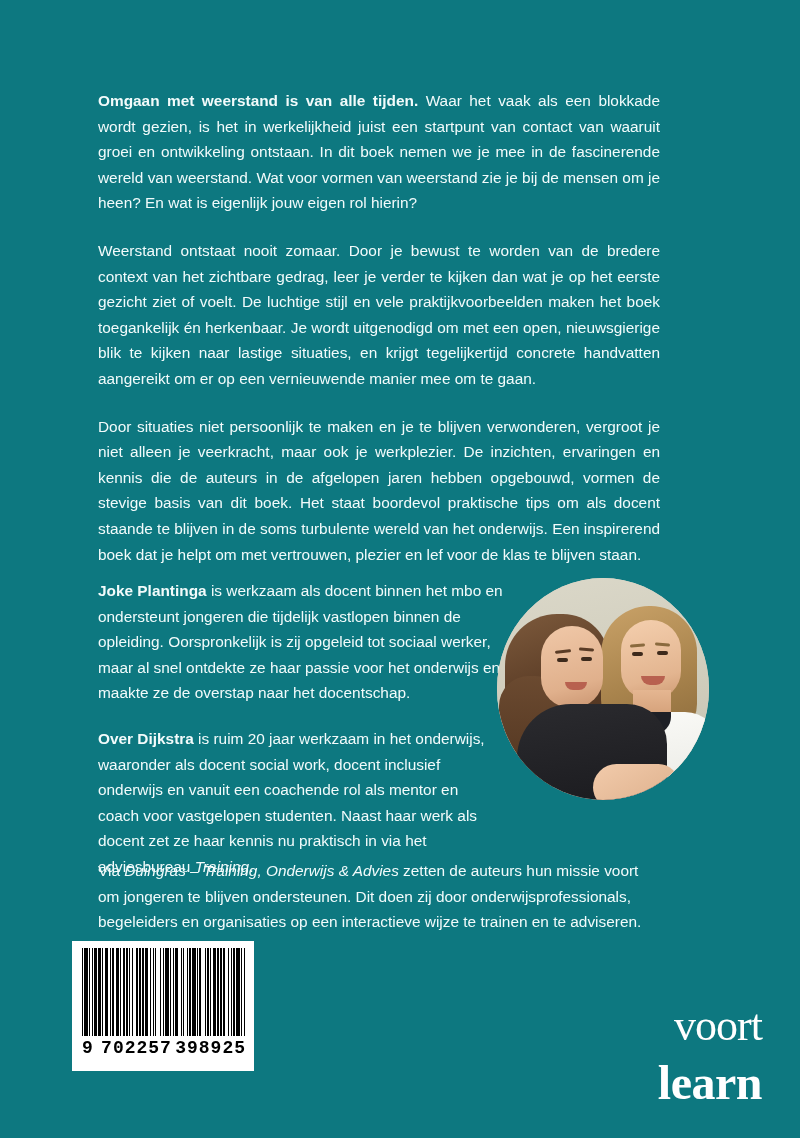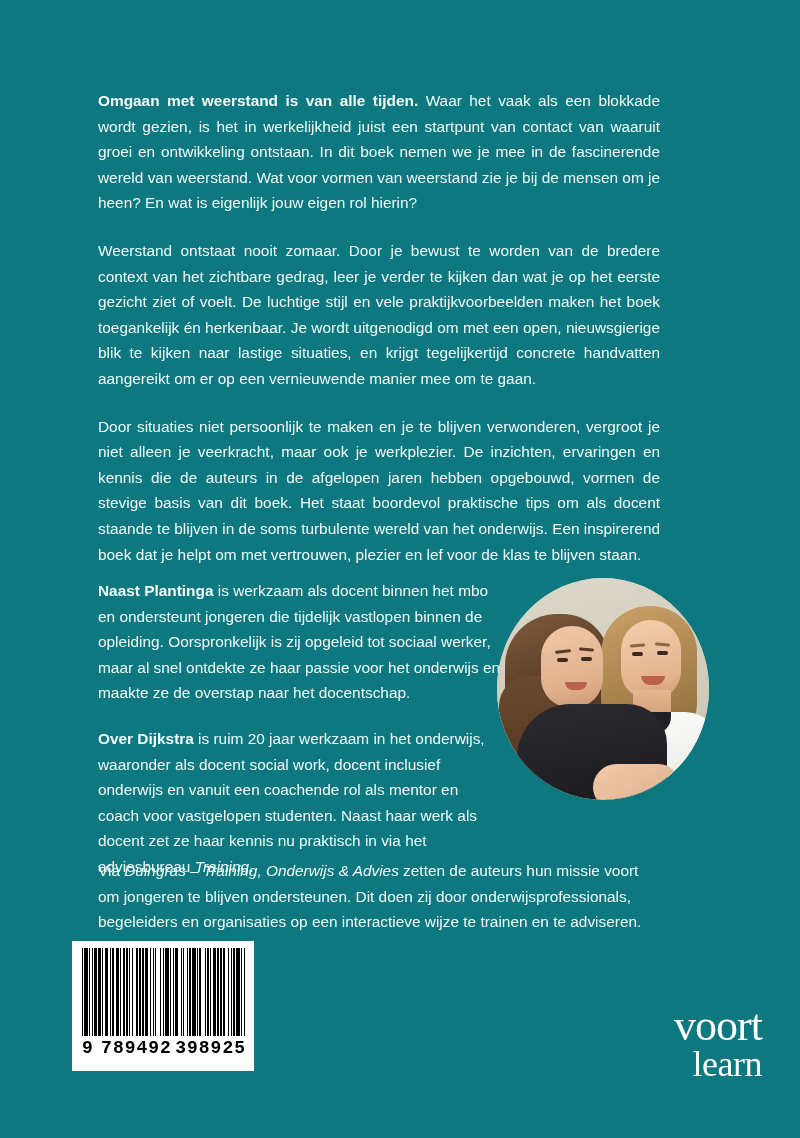--- a/index.html
+++ b/index.html
@@ -225,40 +225,40 @@
     line-height: 0.92;
   }
   .logo-acco {
     display: block;
     font-size: 44px;
     letter-spacing: -1px;
     font-weight: 400;
   }
   .logo-learn {
     display: block;
-    font-size: 36px;
+    font-size: 48px;
     letter-spacing: -0.5px;
-    font-weight: 400;
-    margin-top: 2px;
+    font-weight: 700;
+    margin-top: 15px;
   }
 </style>
 </head>
 <body>
 
 <div class="cover">
 
   <div class="body-col">
     <p class="blurb"><span class="lead-bold">Omgaan met weerstand is van alle tijden.</span><span> Waar het vaak als een blokkade wordt gezien, is het in werkelijkheid juist een startpunt van contact van waaruit groei en ontwikkeling ontstaan. In dit boek nemen we je mee in de fascinerende wereld van weerstand. Wat voor vormen van weerstand zie je bij de mensen om je heen? En wat is eigenlijk jouw eigen rol hierin?</span></p>
     <p class="blurb">Weerstand ontstaat nooit zomaar. Door je bewust te worden van de bredere context van het zichtbare gedrag, leer je verder te kijken dan wat je op het eerste gezicht ziet of voelt. De luchtige stijl en vele praktijkvoorbeelden maken het boek toegankelijk én herkenbaar. Je wordt uitgenodigd om met een open, nieuwsgierige blik te kijken naar lastige situaties, en  krijgt tegelijkertijd concrete handvatten aangereikt om er op een vernieuwende manier mee om te gaan.</p>
     <p class="blurb">Door situaties niet persoonlijk te maken en je te blijven verwonderen, vergroot je niet alleen je veerkracht, maar ook je werkplezier. De inzichten, ervaringen en kennis die de auteurs in de afgelopen jaren hebben opgebouwd, vormen de stevige basis van dit boek. Het staat boordevol praktische tips om als docent staande te blijven in de soms turbulente wereld van het onderwijs. Een inspirerend boek dat je helpt om met vertrouwen, plezier en lef voor de klas te blijven staan.</p>
   </div>
 
 
   <div class="authors-col">
-    <p class="bio bio-line-a"><b>Naast Plantinga</b><span> is werkzaam als docent binnen het mbo en ondersteunt jongeren die tijdelijk vastlopen binnen de opleiding. Oorspronkelijk is zij opgeleid tot sociaal werker, maar al snel ontdekte ze haar passie voor het onderwijs en maakte ze de overstap naar het docentschap.</span></p>
+    <p class="bio bio-line-a"><b>Joke Plantinga</b><span> is werkzaam als docent binnen het mbo en ondersteunt jongeren die tijdelijk vastlopen binnen de opleiding. Oorspronkelijk is zij opgeleid tot sociaal werker, maar al snel ontdekte ze haar passie voor het onderwijs en maakte ze de overstap naar het docentschap.</span></p>
     <p class="bio bio-line-b"><b>Over Dijkstra</b><span> is ruim 20 jaar werkzaam in het onderwijs, waaronder als docent social work, docent inclusief onderwijs en vanuit een coachende rol als mentor en coach voor vastgelopen studenten. Naast haar werk als docent zet ze haar kennis nu praktisch in via het adviesbureau </span><i>Training</i><span>.</span></p>
   </div>
 
   <div class="closing-wrap">
     <p class="closing"><span>Via </span><i>Duingras – Training, Onderwijs &amp; Advies</i><span> zetten de auteurs hun missie voort om jongeren te blijven ondersteunen. Dit doen zij door onderwijsprofessionals, begeleiders en organisaties op een interactieve wijze te trainen en te adviseren.</span></p>
   </div>
 
   <div class="author-photo">
     <div class="photo-inner">
       <div class="sky"></div>
@@ -381,21 +381,21 @@
         <div class="bar" style="width: 1.62px; height: 100%; background: rgb(255, 255, 255);"></div>
         <div class="bar" style="width: 4.86px; height: 100%;"></div>
         <div class="bar" style="width: 1.62px; height: 100%; background: rgb(255, 255, 255);"></div>
         <div class="bar" style="width: 1.62px; height: 100%;"></div>
         <div class="bar" style="width: 3.24px; height: 100%; background: rgb(255, 255, 255);"></div>
         <div class="bar" style="width: 1.62px; height: 100%;"></div>
         <div class="bar" style="width: 1.62px; height: 100%; background: rgb(255, 255, 255);"></div>
       </div>
     <div class="barcode-digits">
       <span class="bd-first">9</span>
-      <span class="bd-left">789492</span>
+      <span class="bd-left">702257</span>
       <span class="bd-right">398925</span>
     </div>
   </div>
 
   <div class="logo">
     <span class="logo-acco">voort</span>
     <span class="logo-learn">learn</span>
   </div>
 
 </div>

